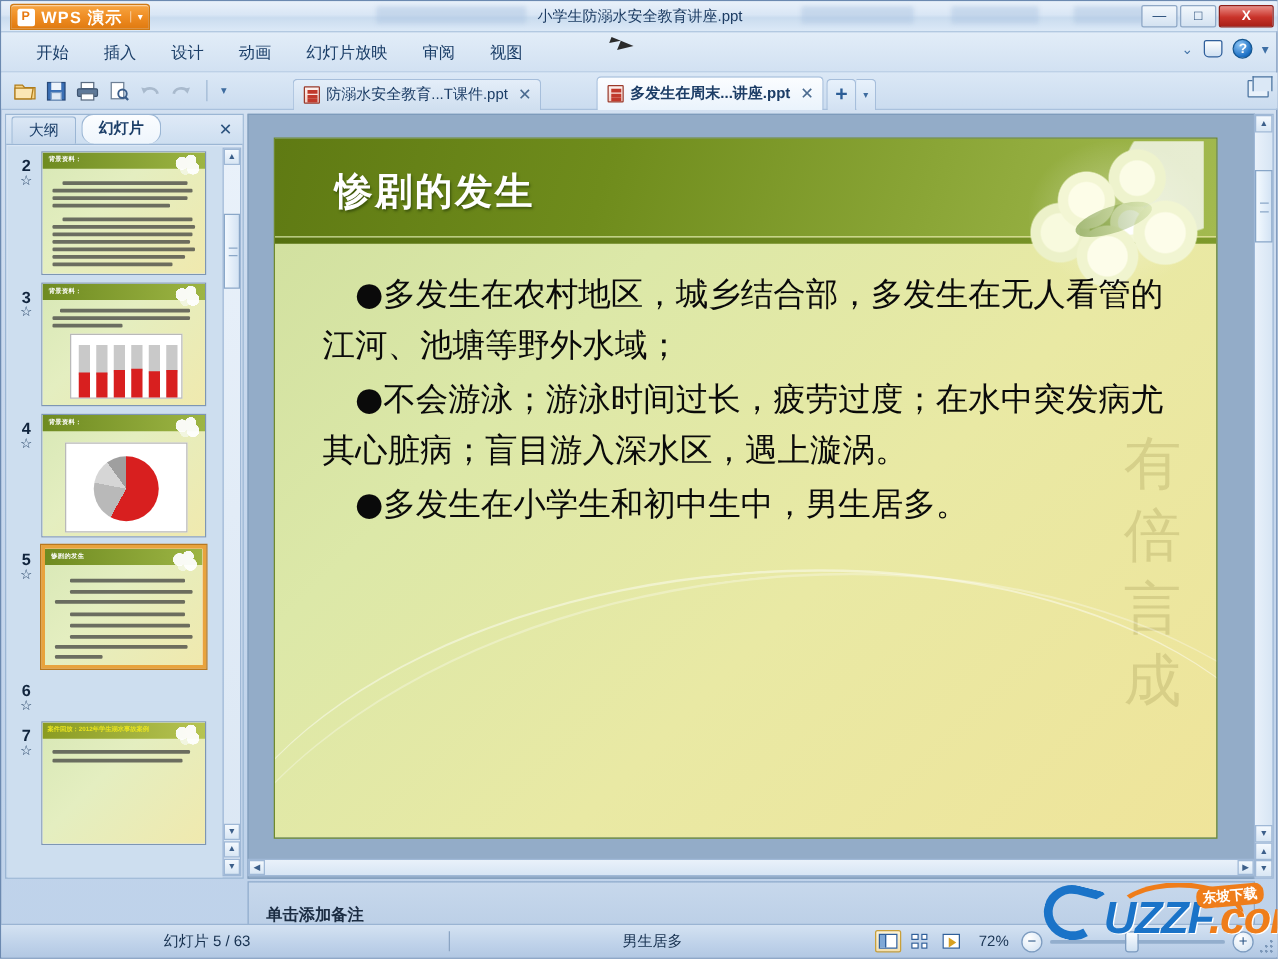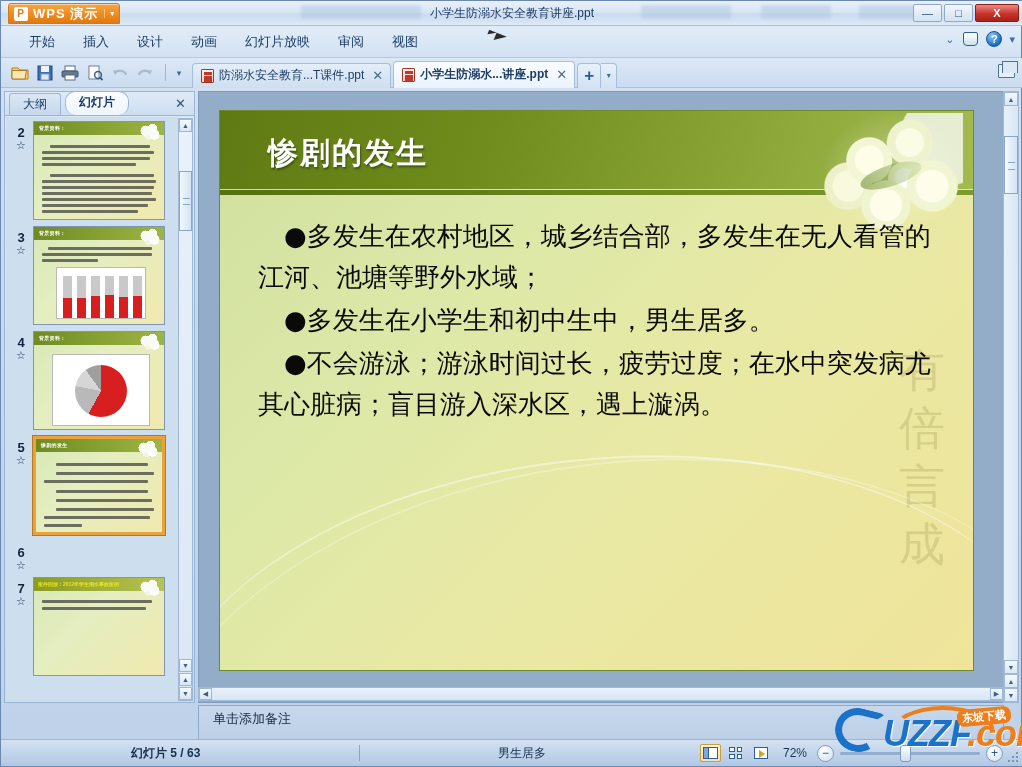--- a/index.html
+++ b/index.html
@@ -99,21 +99,21 @@
            display:flex; align-items:center; justify-content:center; font-size: 15px; }
   .tb-sep { width:1px; height:17px; background:#9fb8d4; margin: 0 6px; }
   .tb-caret { font-size: 9px; color:#3e6c9f; width:14px; text-align:center; }
 
   .doctabs { display: flex; align-items: flex-end; height: 30px; margin-left: 6px; }
   .doctab {
     height: 25px; display: flex; align-items: center; gap: 5px;
     padding: 0 7px 0 8px; font-size: 12px; color: #1c3d66;
     background: linear-gradient(180deg,#e4eef9,#cfdfef);
     border: 1px solid #a6bedb; border-bottom: none;
-    border-radius: 4px 4px 0 0; margin-right: 2px;
+    border-radius: 4px 4px 0 0; margin-right: 2px; margin-left: 42px;
   }
   .doctab.active {
     background: linear-gradient(180deg,#fbfdff,#eaf3fc);
     font-weight: bold; height: 27px;
   }
   .pptico {
     width: 13px; height: 14px; border: 1px solid #9c3a2a;
     background: linear-gradient(180deg,#fdf1ee,#f3cfc6);
     border-radius: 1px; position: relative;
   }
@@ -312,31 +312,31 @@
     background: linear-gradient(180deg,#e9f1fa,#d7e5f4); border:1px solid #9fb8d6;
   }
   .hsb-l, .hsb-r { width:13px; height:12px; display:flex; align-items:center; justify-content:center;
         font-size:7px; color:#3c5f8a; background:linear-gradient(180deg,#f4f9fe,#d8e6f4); border:1px solid #9fb8d6;}
 
   
   .notes {
     position: absolute; left: 197px; top: 704px; width: 806px; height: 46px;
     background: linear-gradient(180deg,#c7d8ec,#b9cde5);
     border: 1px solid #8fabcb;
-    padding: 4px 0 0 14px; font-size: 13px; color: #1b2c42;
+    padding: 17px 0 0 14px; font-size: 13px; color: #1b2c42; font-weight: bold;
   }
 
   
   .status {
     position: absolute; left: 0; bottom: 0; width: 1022px; height: 27px;
     background: linear-gradient(180deg,#d4e2f2 0%,#c0d3ea 55%,#b2c8e3 100%);
     border-top: 1px solid #9ab4d3;
     display: flex; align-items: center; font-size: 12px; color: #16304f;
   }
-  .st-slide { position:absolute; left: 130px; font-weight: bold; }
+  .st-slide { position:absolute; left: 130px; }
   .st-div { position:absolute; left: 358px; top:5px; width:1px; height:16px; background:#8ba5c4; }
   .st-theme { position:absolute; left: 497px; }
   .view-btns { position:absolute; right: 252px; display:flex; gap:4px; align-items:center; }
   .vb { width:21px; height:18px; border:1px solid transparent; border-radius:2px;
         display:flex; align-items:center; justify-content:center; }
   .vb.active { border-color:#c9a03a; background: linear-gradient(180deg,#fdf3d6,#f4e0ad); }
   .vb-normal { width:15px; height:12px; border:1.4px solid #2f5f9b; background:#fff; position:relative;}
   .vb-normal:after{content:"";position:absolute;left:0;top:0;bottom:0;width:4px;background:#7fa8d6;border-right:1px solid #2f5f9b;}
   .vb-sorter { width:13px; height:12px; display:grid; grid-template-columns:1fr 1fr; grid-template-rows:1fr 1fr; gap:2px;}
   .vb-sorter i{ background:#fff; border:1.2px solid #2f5f9b; }
@@ -485,21 +485,21 @@
     <div class="tb-caret">▾</div>
 
     <div class="doctabs">
       <div class="doctab">
         <span class="pptico"></span>
         <span>防溺水安全教育...T课件.ppt</span>
         <span class="tabx">✕</span>
       </div>
       <div class="doctab active">
         <span class="pptico"></span>
-        <span>小学生防溺水...讲座.ppt</span>
+        <span>多发生在周末...讲座.ppt</span>
         <span class="tabx">✕</span>
       </div>
       <div class="addtab">+</div>
       <div class="addtab-caret">▾</div>
     </div>
     <div class="qbar-right">
       <div class="restore-ic"></div>
     </div>
   </div>
 
@@ -644,22 +644,22 @@
     <div class="stage-inner"></div>
     <div class="slide">
       <div class="slide-header"></div>
       <div class="roses"></div>
       <div class="slide-title">惨剧的发生</div>
       <div class="calligraphy">有<br>倍<br>言<br>成</div>
       <div class="swoosh"></div>
       <div class="swoosh2"></div>
       <div class="slide-body">
         <div class="sb-p">●多发生在农村地区，城乡结合部，多发生在无人看管的江河、池塘等野外水域；</div>
+        <div class="sb-p">●不会游泳；游泳时间过长，疲劳过度；在水中突发病尤其心脏病；盲目游入深水区，遇上漩涡。</div>
         <div class="sb-p">●多发生在小学生和初中生中，男生居多。</div>
-        <div class="sb-p">●不会游泳；游泳时间过长，疲劳过度；在水中突发病尤其心脏病；盲目游入深水区，遇上漩涡。</div>
       </div>
     </div>
   </div>
 
   <div class="vsb">
     <div class="vsb-up">▲</div>
     <div class="vsb-thumb"></div>
     <div class="vsb-up" style="position:absolute;bottom:28px;">▼</div>
     <div class="vsb-up" style="position:absolute;bottom:14px;">▲</div>
     <div class="vsb-up" style="position:absolute;bottom:0;">▼</div>

